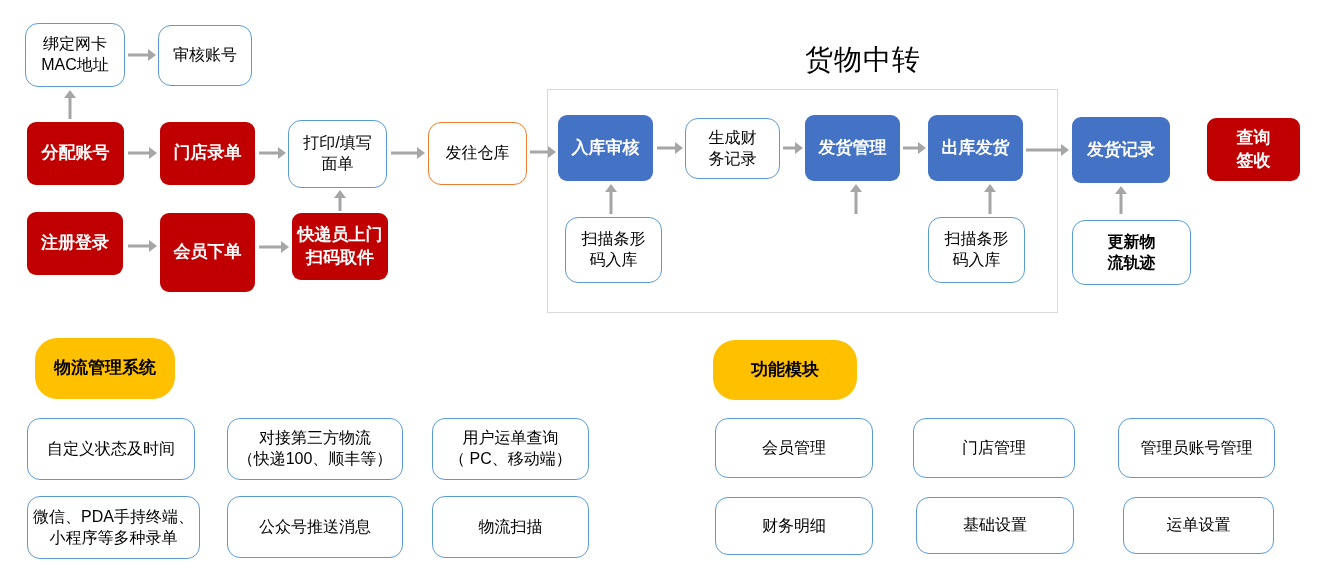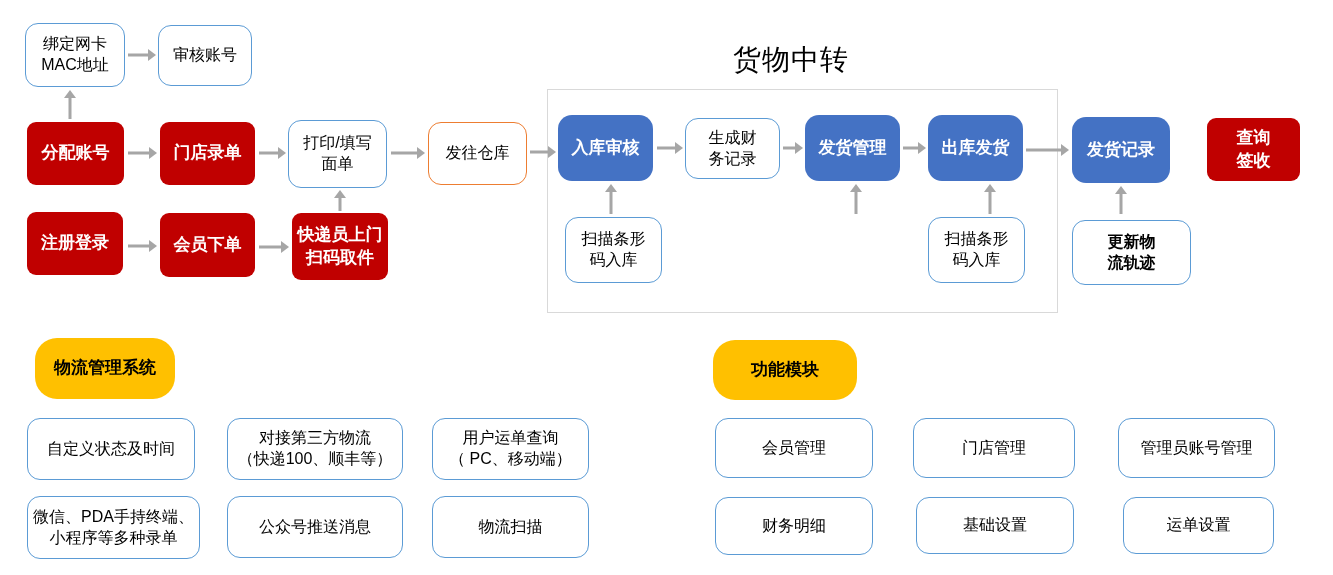--- a/index.html
+++ b/index.html
@@ -5,32 +5,32 @@
   html,body{margin:0;padding:0;background:#ffffff;}
   .canvas{
     position:relative;width:1333px;height:575px;background:#ffffff;overflow:hidden;
     font-family:"Liberation Sans","DejaVu Sans",sans-serif;color:#000;
   }
   .node{
     position:absolute;display:flex;align-items:center;justify-content:center;
     text-align:center;white-space:pre-line;box-sizing:border-box;line-height:1.3;
   }
   .red{background:#C00000;color:#ffffff;font-weight:bold;font-size:17px;border-radius:9px;}
-  .blue{background:#4472C4;color:#ffffff;font-weight:bold;font-size:17px;border-radius:14px;}
+  .blue{background:#4472C4;color:#ffffff;font-weight:bold;font-size:17px;border-radius:9px;}
   .wb{background:#ffffff;border:1.5px solid #5B9BD5;border-radius:13px;font-size:16px;}
   .wo{background:#ffffff;border:1.5px solid #ED7D31;border-radius:13px;font-size:16px;}
   .yellow{background:#FFC000;color:#000;font-weight:bold;font-size:17px;border-radius:22px;}
   .bold{font-weight:bold;}
   .group-frame{
     position:absolute;left:547px;top:89px;width:511px;height:224px;
     border:1px solid #D9D9D9;background:#ffffff;box-sizing:border-box;
   }
   .diagram-title{
     position:absolute;left:661px;top:42px;width:260px;height:36px;
-    font-size:28px;letter-spacing:1px;text-align:center;line-height:36px;
+    font-size:28px;letter-spacing:1px;text-align:right;line-height:36px;
   }
   
   .arr-r{position:absolute;height:12px;}
   .arr-r::before{content:"";position:absolute;left:0;top:50%;transform:translateY(-50%);
     width:calc(100% - 8px);height:3px;background:#A6A6A6;}
   .arr-r::after{content:"";position:absolute;right:0;top:50%;transform:translateY(-50%);
     border-left:8px solid #A6A6A6;border-top:6px solid transparent;border-bottom:6px solid transparent;}
   .arr-u{position:absolute;width:12px;}
   .arr-u::before{content:"";position:absolute;left:50%;transform:translateX(-50%);bottom:0;
     height:calc(100% - 8px);width:3px;background:#A6A6A6;}
@@ -57,21 +57,21 @@
   <div class="node blue" style="left:558px;top:115px;width:95px;height:66px">入库审核</div>
   <div class="node wb" style="left:685px;top:118px;width:95px;height:61px">生成财
 务记录</div>
   <div class="node blue" style="left:805px;top:115px;width:95px;height:66px">发货管理</div>
   <div class="node blue" style="left:928px;top:115px;width:95px;height:66px">出库发货</div>
   <div class="node blue" style="left:1072px;top:117px;width:98px;height:66px">发货记录</div>
   <div class="node red" style="left:1207px;top:118px;width:93px;height:63px">查询
 签收</div>
 
   <div class="node red" style="left:27px;top:212px;width:96px;height:63px">注册登录</div>
-  <div class="node red" style="left:160px;top:213px;width:95px;height:64px">会员下单</div>
+  <div class="node red" style="left:160px;top:213px;width:95px;height:79px">会员下单</div>
   <div class="node red" style="left:292px;top:213px;width:96px;height:67px">快递员上门
 扫码取件</div>
   <div class="node wb" style="left:565px;top:217px;width:97px;height:66px">扫描条形
 码入库</div>
   <div class="node wb" style="left:928px;top:217px;width:97px;height:66px">扫描条形
 码入库</div>
   <div class="node wb bold" style="left:1072px;top:220px;width:119px;height:65px">更新物
 流轨迹</div>
 
   <div class="arr-r" style="left:128px;top:49px;width:28px"></div>

